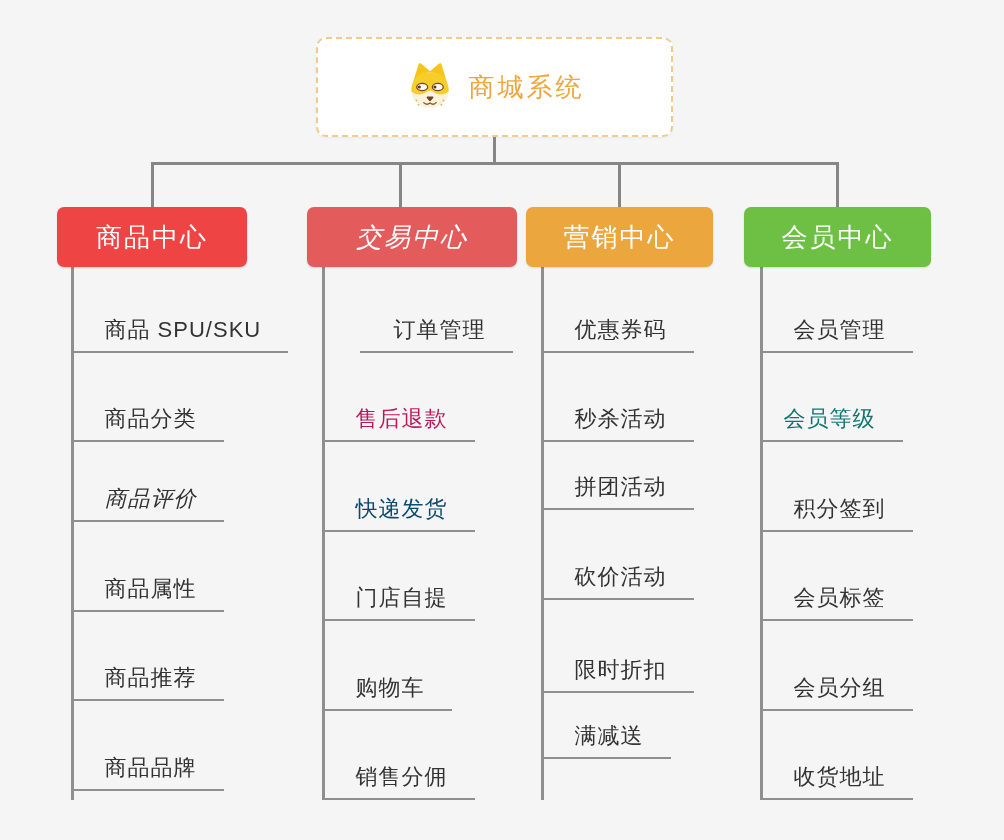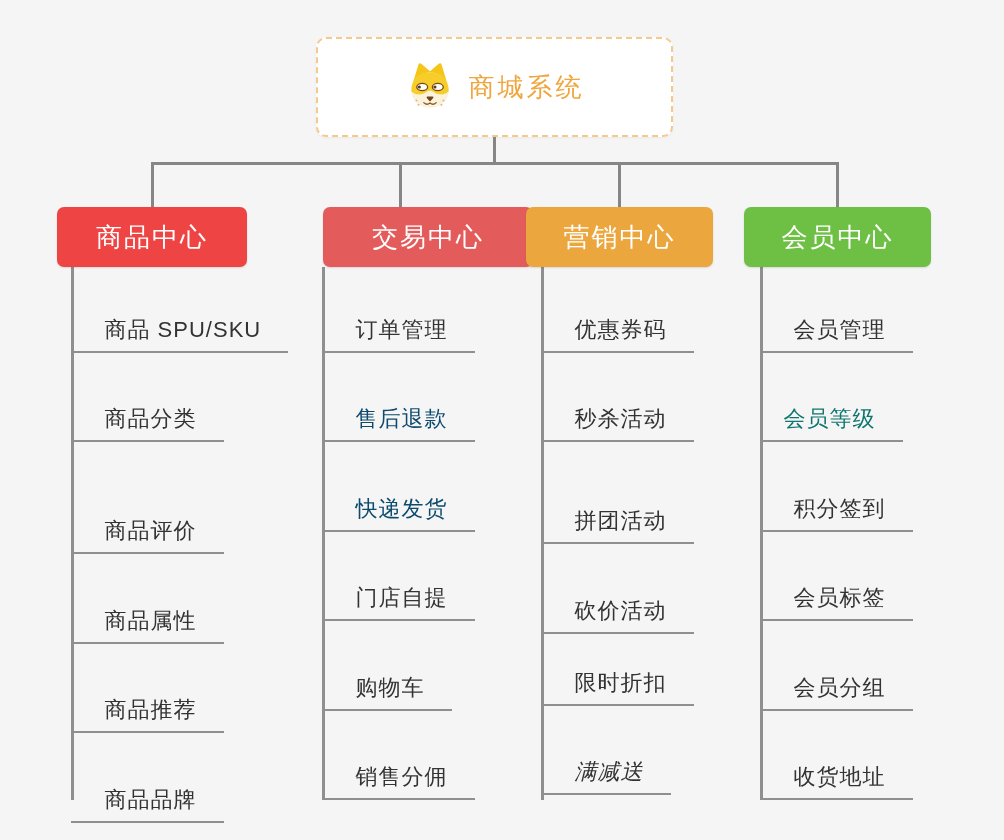--- a/index.html
+++ b/index.html
@@ -79,40 +79,40 @@
     </div>
   <div id="branches">
       <div class="branch-box" style="left: 57px; width: 190px; background: #ef4444;">商品中心</div>
       <div class="col" style="left: 70.5px;">
         <div class="row" style="height: 89.4px;">
           <span class="child" style="border-bottom-color: rgb(143, 143, 143); color: rgb(51, 51, 51);">商品 SPU/SKU</span>
         </div>
         <div class="row" style="height: 89.4px;">
           <span class="child" style="border-bottom-color: rgb(143, 143, 143); color: rgb(51, 51, 51);">商品分类</span>
         </div>
-        <div class="row" style="height: 112px;">
+        <div class="row" style="height: 80px; font-style: italic;">
           <span class="child" style="border-bottom-color: rgb(143, 143, 143); color: rgb(51, 51, 51);">商品评价</span>
         </div>
         <div class="row" style="height: 89.4px;">
           <span class="child" style="border-bottom-color: rgb(143, 143, 143); color: rgb(51, 51, 51);">商品属性</span>
         </div>
         <div class="row" style="height: 89.4px;">
           <span class="child" style="border-bottom-color: rgb(143, 143, 143); color: rgb(51, 51, 51);">商品推荐</span>
         </div>
         <div class="row" style="height: 89.4px;">
           <span class="child" style="border-bottom-color: rgb(143, 143, 143); color: rgb(51, 51, 51);">商品品牌</span>
         </div>
       </div>
-      <div class="branch-box" style="left: 323px; width: 210px; background: rgb(227, 92, 91);">交易中心</div>
+      <div class="branch-box" style="left: 307px; width: 210px; background: rgb(227, 92, 91); font-style: italic;">交易中心</div>
       <div class="col" style="left: 321.5px;">
-        <div class="row" style="height: 89.4px;">
+        <div class="row" style="height: 89.4px; margin-left: 38px;">
           <span class="child" style="border-bottom-color: rgb(143, 143, 143); color: rgb(51, 51, 51);">订单管理</span>
         </div>
         <div class="row" style="height: 89.4px;">
-          <span class="child" style="border-bottom-color: rgb(143, 143, 143); color: #0c4a6e;">售后退款</span>
+          <span class="child" style="border-bottom-color: rgb(143, 143, 143); color: #be185d;">售后退款</span>
         </div>
         <div class="row" style="height: 89.4px;">
           <span class="child" style="border-bottom-color: rgb(143, 143, 143); color: #0c4a6e; font-family: Liberation Mono, monospace;">快递发货</span>
         </div>
         <div class="row" style="height: 89.4px;">
           <span class="child" style="border-bottom-color: rgb(143, 143, 143); color: rgb(51, 51, 51);">门店自提</span>
         </div>
         <div class="row" style="height: 89.4px;">
           <span class="child" style="border-bottom-color: rgb(143, 143, 143); color: rgb(51, 51, 51);">购物车</span>
         </div>
@@ -121,30 +121,30 @@
         </div>
       </div>
       <div class="branch-box" style="left: 526px; width: 187px; background: rgb(235, 166, 61);">营销中心</div>
       <div class="col" style="left: 540.5px;">
         <div class="row" style="height: 89.4px;">
           <span class="child" style="border-bottom-color: rgb(143, 143, 143); color: rgb(51, 51, 51);">优惠券码</span>
         </div>
         <div class="row" style="height: 89.4px;">
           <span class="child" style="border-bottom-color: rgb(143, 143, 143); color: rgb(51, 51, 51);">秒杀活动</span>
         </div>
-        <div class="row" style="height: 102px;">
+        <div class="row" style="height: 68px;">
           <span class="child" style="border-bottom-color: rgb(143, 143, 143); color: rgb(51, 51, 51);">拼团活动</span>
         </div>
         <div class="row" style="height: 89.4px;">
           <span class="child" style="border-bottom-color: rgb(143, 143, 143); color: rgb(51, 51, 51);">砍价活动</span>
         </div>
-        <div class="row" style="height: 72px;">
+        <div class="row" style="height: 93px;">
           <span class="child" style="border-bottom-color: rgb(143, 143, 143); color: rgb(51, 51, 51);">限时折扣</span>
         </div>
-        <div class="row" style="height: 89px; font-style: italic;">
+        <div class="row" style="height: 66px;">
           <span class="child" style="border-bottom-color: rgb(143, 143, 143); color: rgb(51, 51, 51);">满减送</span>
         </div>
       </div>
       <div class="branch-box" style="left: 744px; width: 187px; background: rgb(110, 192, 69);">会员中心</div>
       <div class="col" style="left: 759.5px;">
         <div class="row" style="height: 89.4px;">
           <span class="child" style="border-bottom-color: rgb(143, 143, 143); color: rgb(51, 51, 51);">会员管理</span>
         </div>
         <div class="row" style="height: 89.4px;">
           <span class="child" style="border-bottom-color: rgb(143, 143, 143); color: #0f766e; padding-left: 24px;">会员等级</span>

